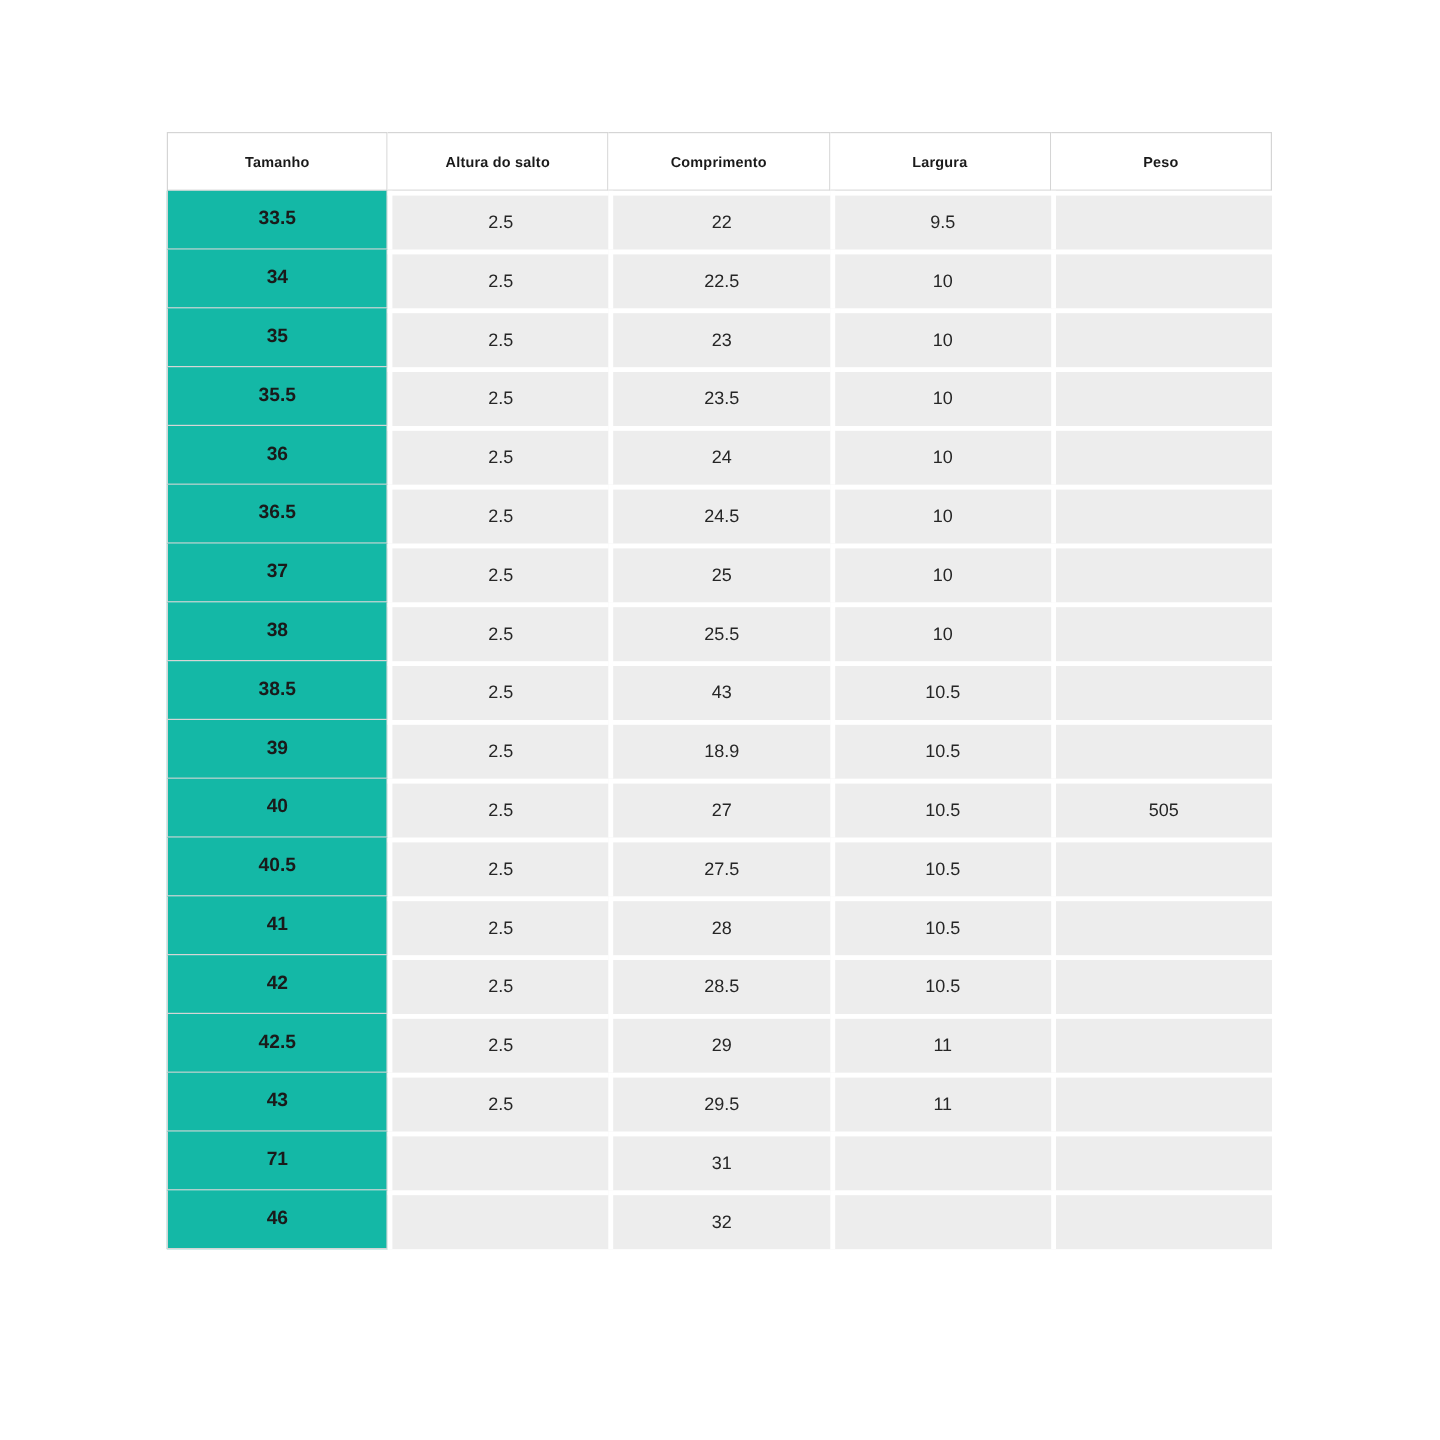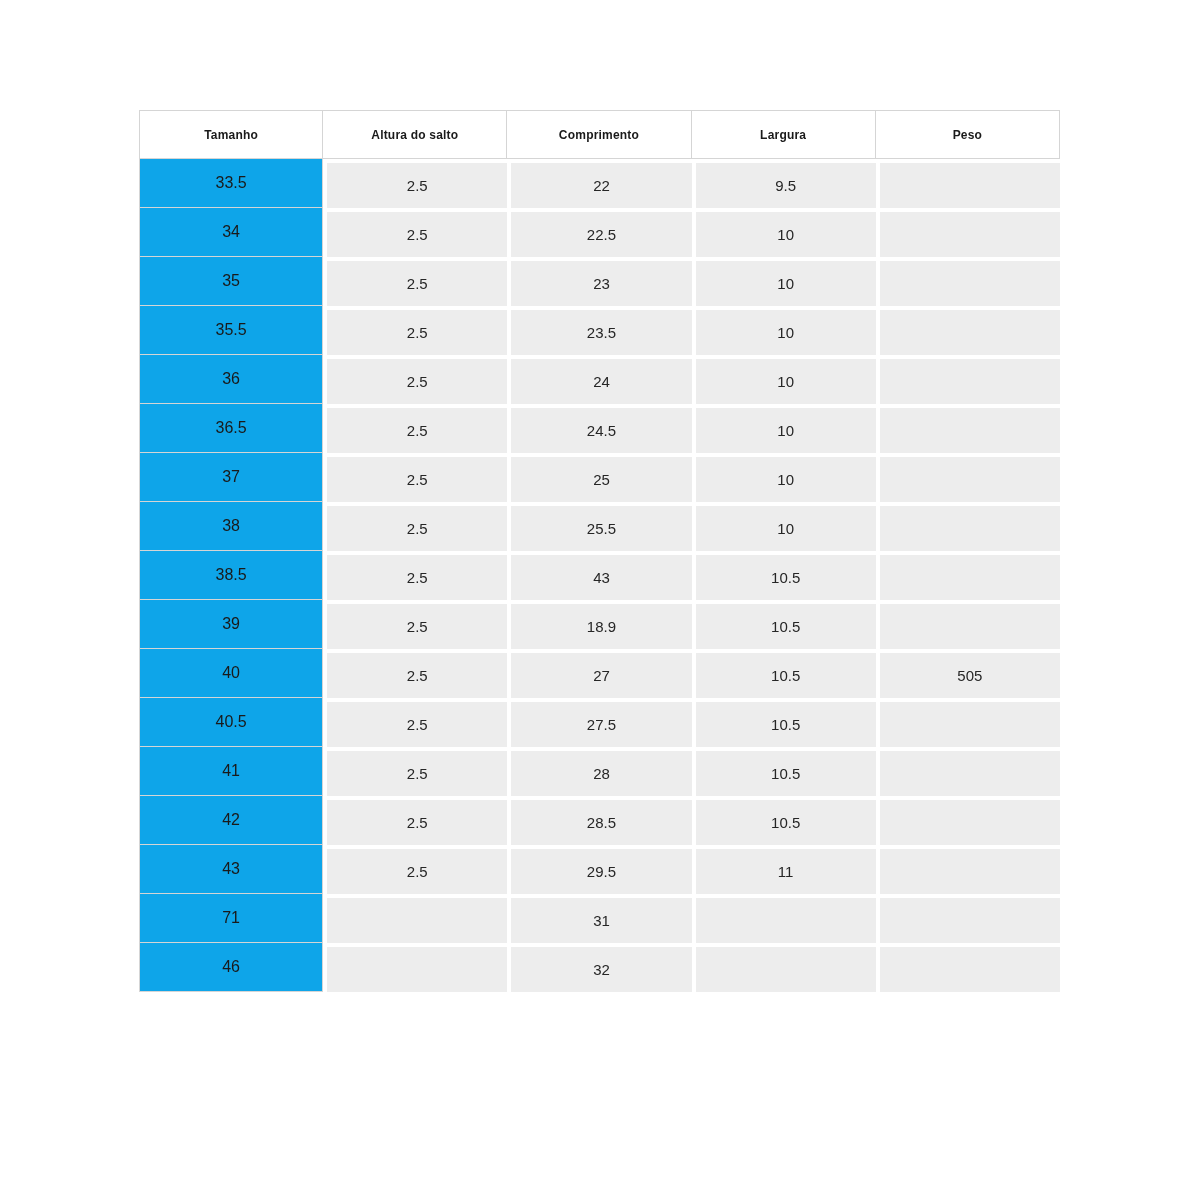--- a/index.html
+++ b/index.html
@@ -44,22 +44,22 @@
     font-size:12px;
     letter-spacing:0.2px;
     border-top:1px solid var(--border);
     border-bottom:1px solid var(--border);
     border-right:1px solid var(--border);
   }
   th.header-cell:first-child{
     border-left:1px solid var(--border);
   }
   td.size-cell{
-    background:#0ea5e9;
-    font-weight:400;
+    background:#14b8a6;
+    font-weight:700;
     font-size:16px;
     border-left:1px solid var(--border);
     border-right:1px solid var(--border);
     border-bottom:1px solid var(--border);
   }
   td.value-cell{
     background:var(--cell-bg);
     font-weight:400;
     font-size:15px;
     color:#262626;
@@ -174,20 +174,27 @@
           <td class="value-cell"></td>
         </tr>
         <tr>
           <td class="size-cell">42</td>
           <td class="value-cell">2.5</td>
           <td class="value-cell">28.5</td>
           <td class="value-cell">10.5</td>
           <td class="value-cell"></td>
         </tr>
         <tr>
+          <td class="size-cell">42.5</td>
+          <td class="value-cell">2.5</td>
+          <td class="value-cell">29</td>
+          <td class="value-cell">11</td>
+          <td class="value-cell"></td>
+        </tr>
+        <tr>
           <td class="size-cell">43</td>
           <td class="value-cell">2.5</td>
           <td class="value-cell">29.5</td>
           <td class="value-cell">11</td>
           <td class="value-cell"></td>
         </tr>
         <tr>
           <td class="size-cell">71</td>
           <td class="value-cell"></td>
           <td class="value-cell">31</td>

